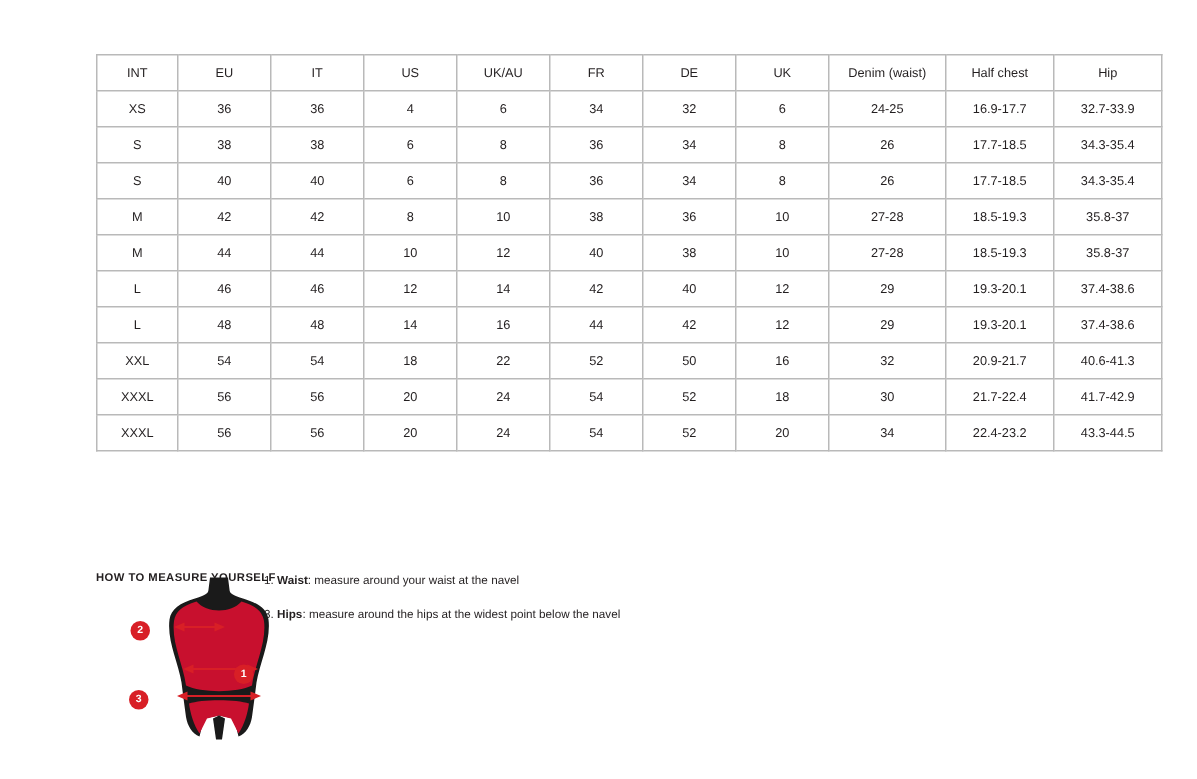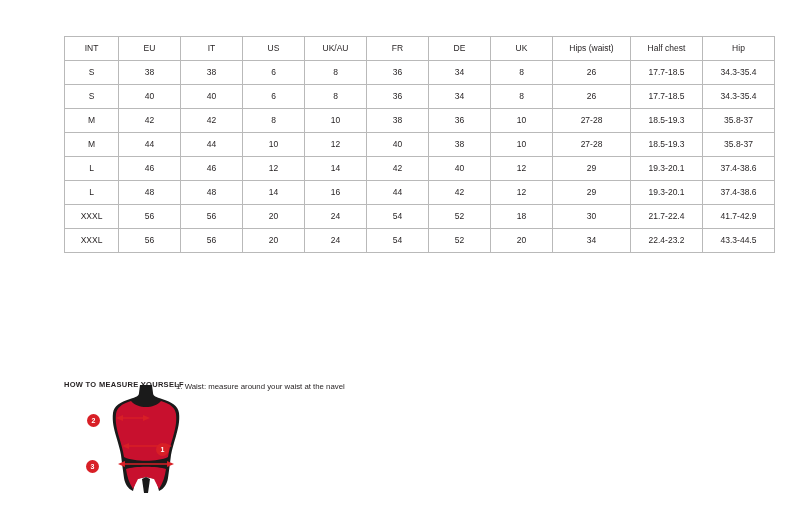--- a/index.html
+++ b/index.html
@@ -79,21 +79,21 @@
     left: 176px;
     top: 366px;
     width: 420px;
   }
   .measure-item {
     font-size: 7.8px;
     color: #231f20;
     margin-bottom: 13px;
     line-height: 10px;
   }
-  .measure-item b { font-weight: normal; }
+  .measure-item b { font-weight: bold; }
 
   .badge {
     position: absolute;
     width: 13px;
     height: 13px;
     border-radius: 50%;
     background: #d81f26;
     color: #ffffff;
     font-size: 7px;
     line-height: 13px;
@@ -126,26 +126,39 @@
     <thead>
       <tr>
         <th>INT</th>
         <th>EU</th>
         <th>IT</th>
         <th>US</th>
         <th>UK/AU</th>
         <th>FR</th>
         <th>DE</th>
         <th>UK</th>
-        <th>Hips (waist)</th>
+        <th>Denim (waist)</th>
         <th>Half chest</th>
         <th>Hip</th>
       </tr>
     </thead>
     <tbody>
+      <tr>
+        <td>XS</td>
+        <td>36</td>
+        <td>36</td>
+        <td>4</td>
+        <td>6</td>
+        <td>34</td>
+        <td>32</td>
+        <td>6</td>
+        <td>24-25</td>
+        <td>16.9-17.7</td>
+        <td>32.7-33.9</td>
+      </tr>
       <tr>
         <td>S</td>
         <td>38</td>
         <td>38</td>
         <td>6</td>
         <td>8</td>
         <td>36</td>
         <td>34</td>
         <td>8</td>
         <td>26</td>
@@ -211,20 +224,33 @@
         <td>14</td>
         <td>16</td>
         <td>44</td>
         <td>42</td>
         <td>12</td>
         <td>29</td>
         <td>19.3-20.1</td>
         <td>37.4-38.6</td>
       </tr>
       <tr>
+        <td>XXL</td>
+        <td>54</td>
+        <td>54</td>
+        <td>18</td>
+        <td>22</td>
+        <td>52</td>
+        <td>50</td>
+        <td>16</td>
+        <td>32</td>
+        <td>20.9-21.7</td>
+        <td>40.6-41.3</td>
+      </tr>
+      <tr>
         <td>XXXL</td>
         <td>56</td>
         <td>56</td>
         <td>20</td>
         <td>24</td>
         <td>54</td>
         <td>52</td>
         <td>18</td>
         <td>30</td>
         <td>21.7-22.4</td>
@@ -291,15 +317,19 @@
 
   <div class="badge badge-1">1</div>
   <div class="badge badge-2">2</div>
   <div class="badge badge-3">3</div>
 
   <div class="measure-list">
     <div class="measure-item">
       <span>1.</span>
       <b>Waist</b><span>: measure around your waist at the navel</span>
     </div>
+    <div class="measure-item">
+      <span>3.</span>
+      <b>Hips</b><span>: measure around the hips at the widest point below the navel</span>
+    </div>
   </div>
 
 </div>
 
 </body></html>

